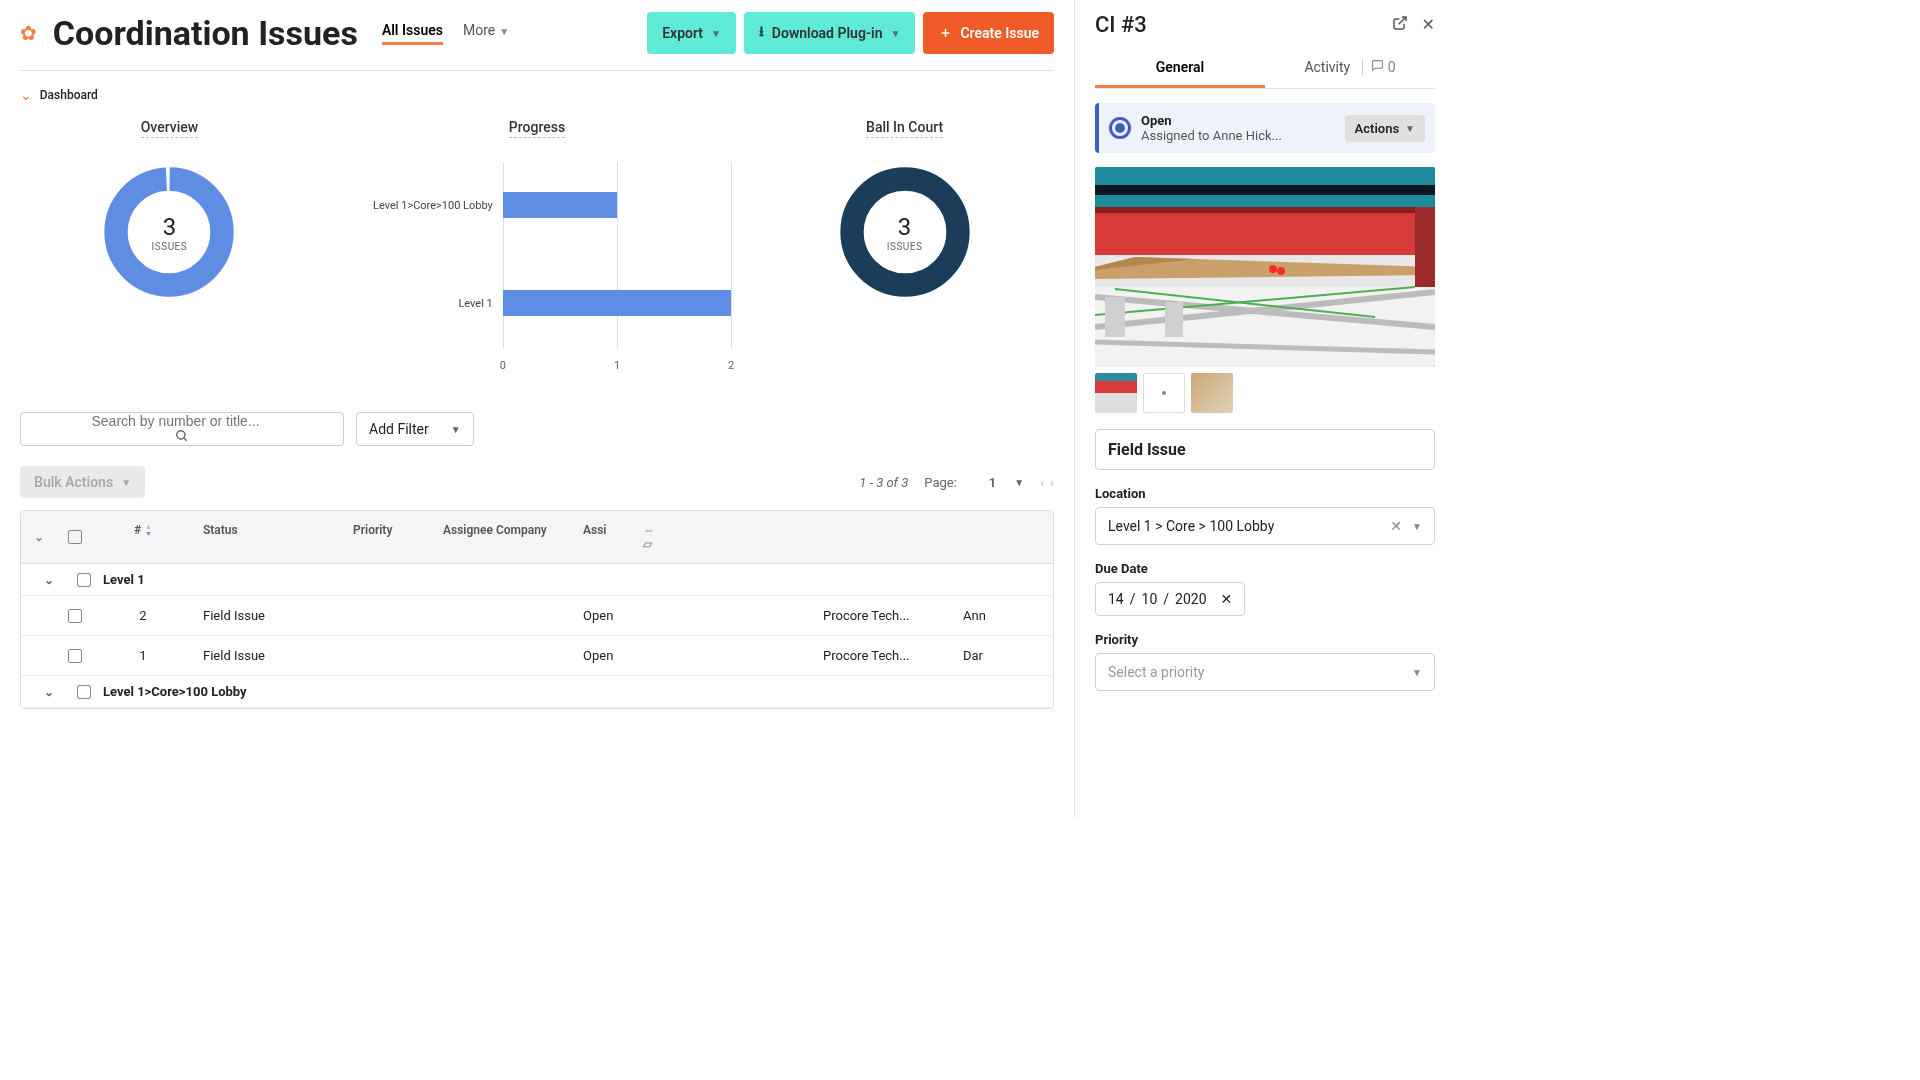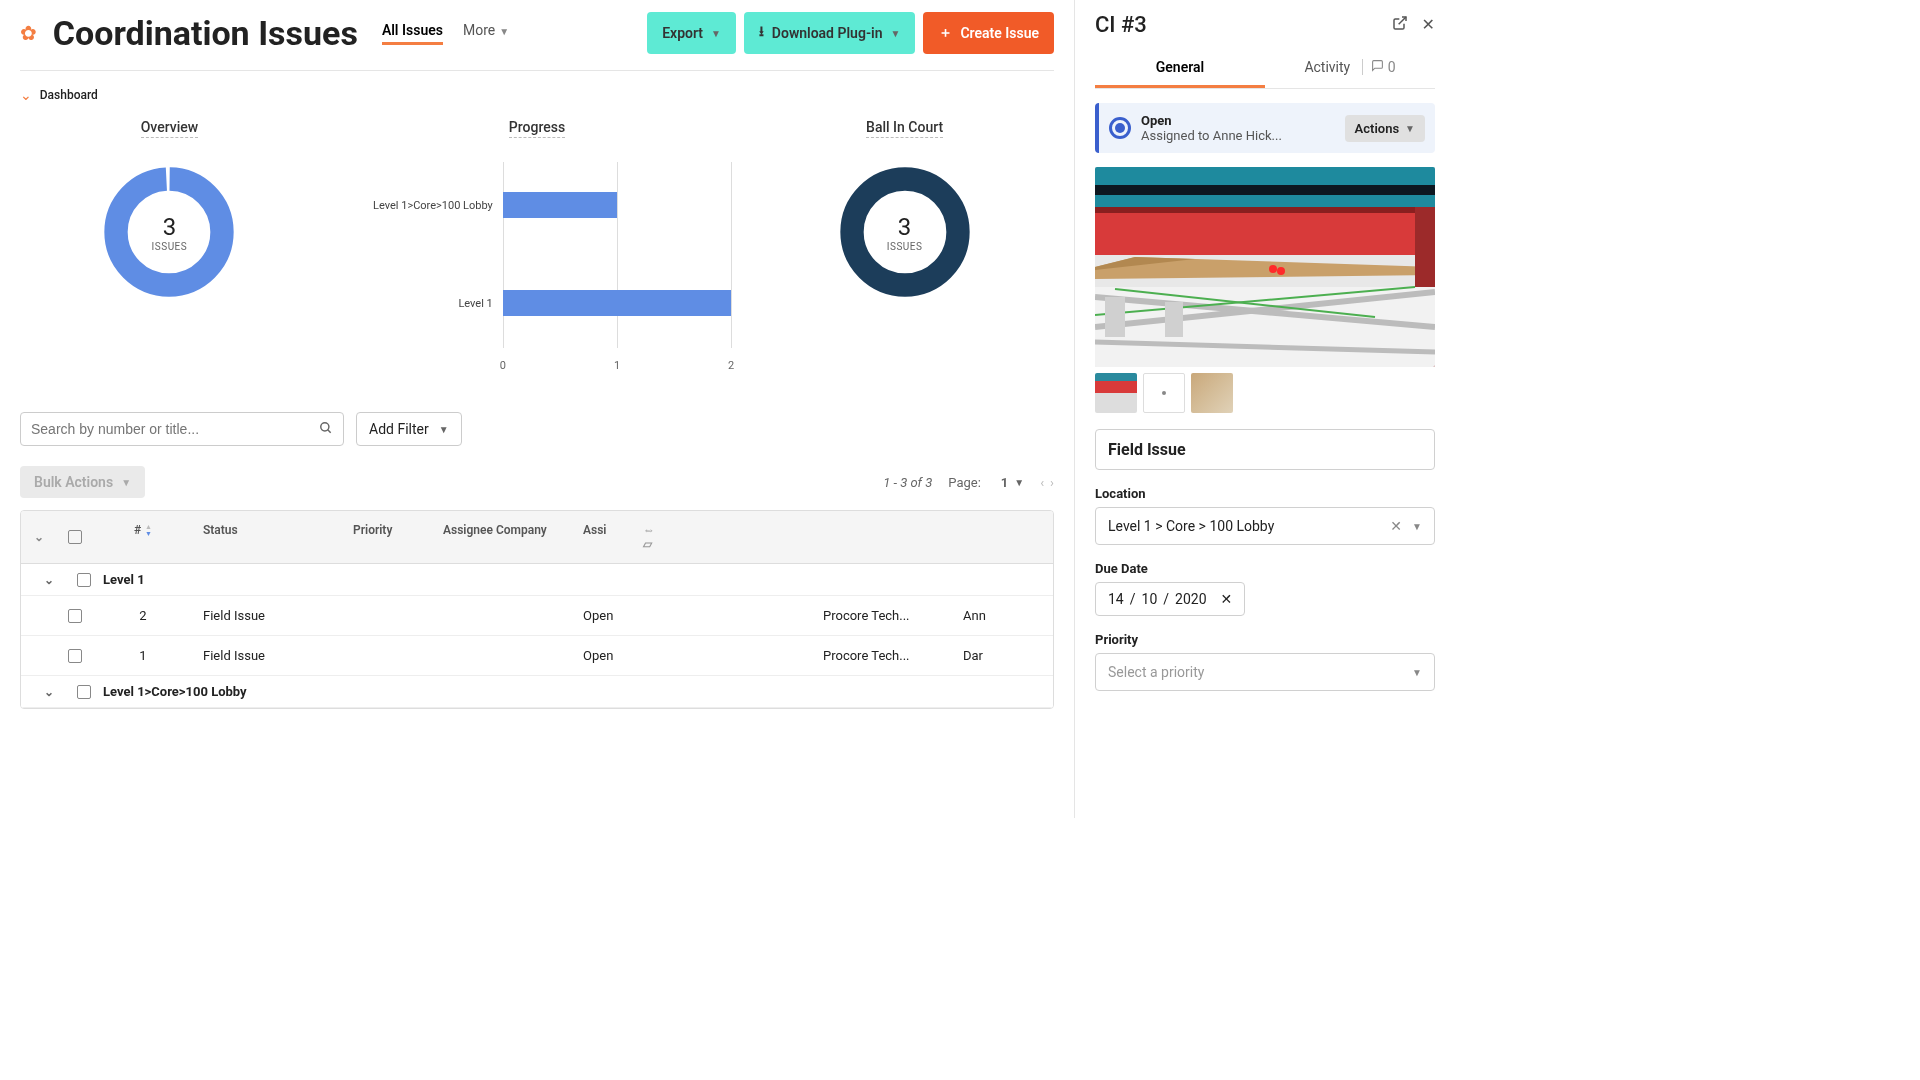--- a/index.html
+++ b/index.html
@@ -26,28 +26,28 @@
 .chart-col { flex: 1; text-align: center; }
 .chart-title { font-size: 14px; font-weight: 500; color: #333; border-bottom: 1px dashed #bbb; display: inline-block; padding-bottom: 2px; margin-bottom: 24px;}
 .donut-wrap { position: relative; width: 140px; height: 140px; margin: 0 auto; }
 .donut-text { position: absolute; top: 50%; left: 50%; transform: translate(-50%, -50%); text-align: center; }
 .donut-text .num { font-size: 24px; font-weight: 400; }
 .donut-text .lbl { font-size: 10px; color: #666; letter-spacing: 0.5px; }
 .hbar { position: absolute; height: 26px; background: #5f8de4; }
 .vline { position: absolute; top: 0; bottom: 24px; border-left: 1px solid #ddd; }
 .xlabel { position: absolute; bottom: 0; font-size: 11px; color: #666; transform: translateX(-50%); }
 .filters { display: flex; gap: 12px; margin-bottom: 20px; }
-.search-box { display: flex; align-items: center; border: 1px solid #ccc; border-radius: 4px; padding: 0 10px; width: 324px; height: 34px; }
+.search-box { display: flex; align-items: center; border: 1px solid #ccc; border-radius: 4px; padding: 0 10px; width: 324px; height: 34px; flex-direction: column; }
 .search-box input { border: none; outline: none; flex: 1; font-size: 14px; }
-.add-filter { border: 1px solid #ccc; border-radius: 4px; padding: 0 12px; height: 34px; display: inline-flex; align-items: center; gap: 10px; font-size: 14px; cursor: pointer; }
+.add-filter { border: 1px solid #ccc; border-radius: 4px; padding: 0 12px; height: 34px; display: inline-flex; align-items: center; gap: 22px; font-size: 14px; cursor: pointer; }
 .table-toolbar { display: flex; align-items: center; margin-bottom: 12px; }
 .bulk-actions { background: #eaeaea; color: #aaa; padding: 8px 14px; border-radius: 4px; font-size: 14px; font-weight: 600; display: inline-flex; gap: 8px; align-items: center; }
 .pager { margin-left: auto; display: flex; align-items: center; gap: 16px; font-size: 13px; color: #666; }
 .pager .count { font-style: italic; }
-.pager .page-sel { display: inline-flex; align-items: center; gap: 6px; }
+.pager .page-sel { display: inline-flex; align-items: center; gap: 18px; }
 .pager .arrows { display: inline-flex; gap: 6px; color: #bbb; }
 .table { border: 1px solid #ddd; border-radius: 4px; overflow: hidden; }
 .thead { display: flex; background: #f5f5f5; border-bottom: 1px solid #ddd; font-size: 12px; font-weight: 600; color: #555; }
 .th, .td { padding: 12px 10px; }
 .col-exp { width: 36px; display: flex; align-items: center; justify-content: center; }
 .col-chk { width: 36px; display: flex; align-items: center; justify-content: center; }
 .col-num { width: 100px; text-align: center; }
 .col-title { flex: 1; }
 .col-status { width: 150px; }
 .col-priority { width: 90px; }

